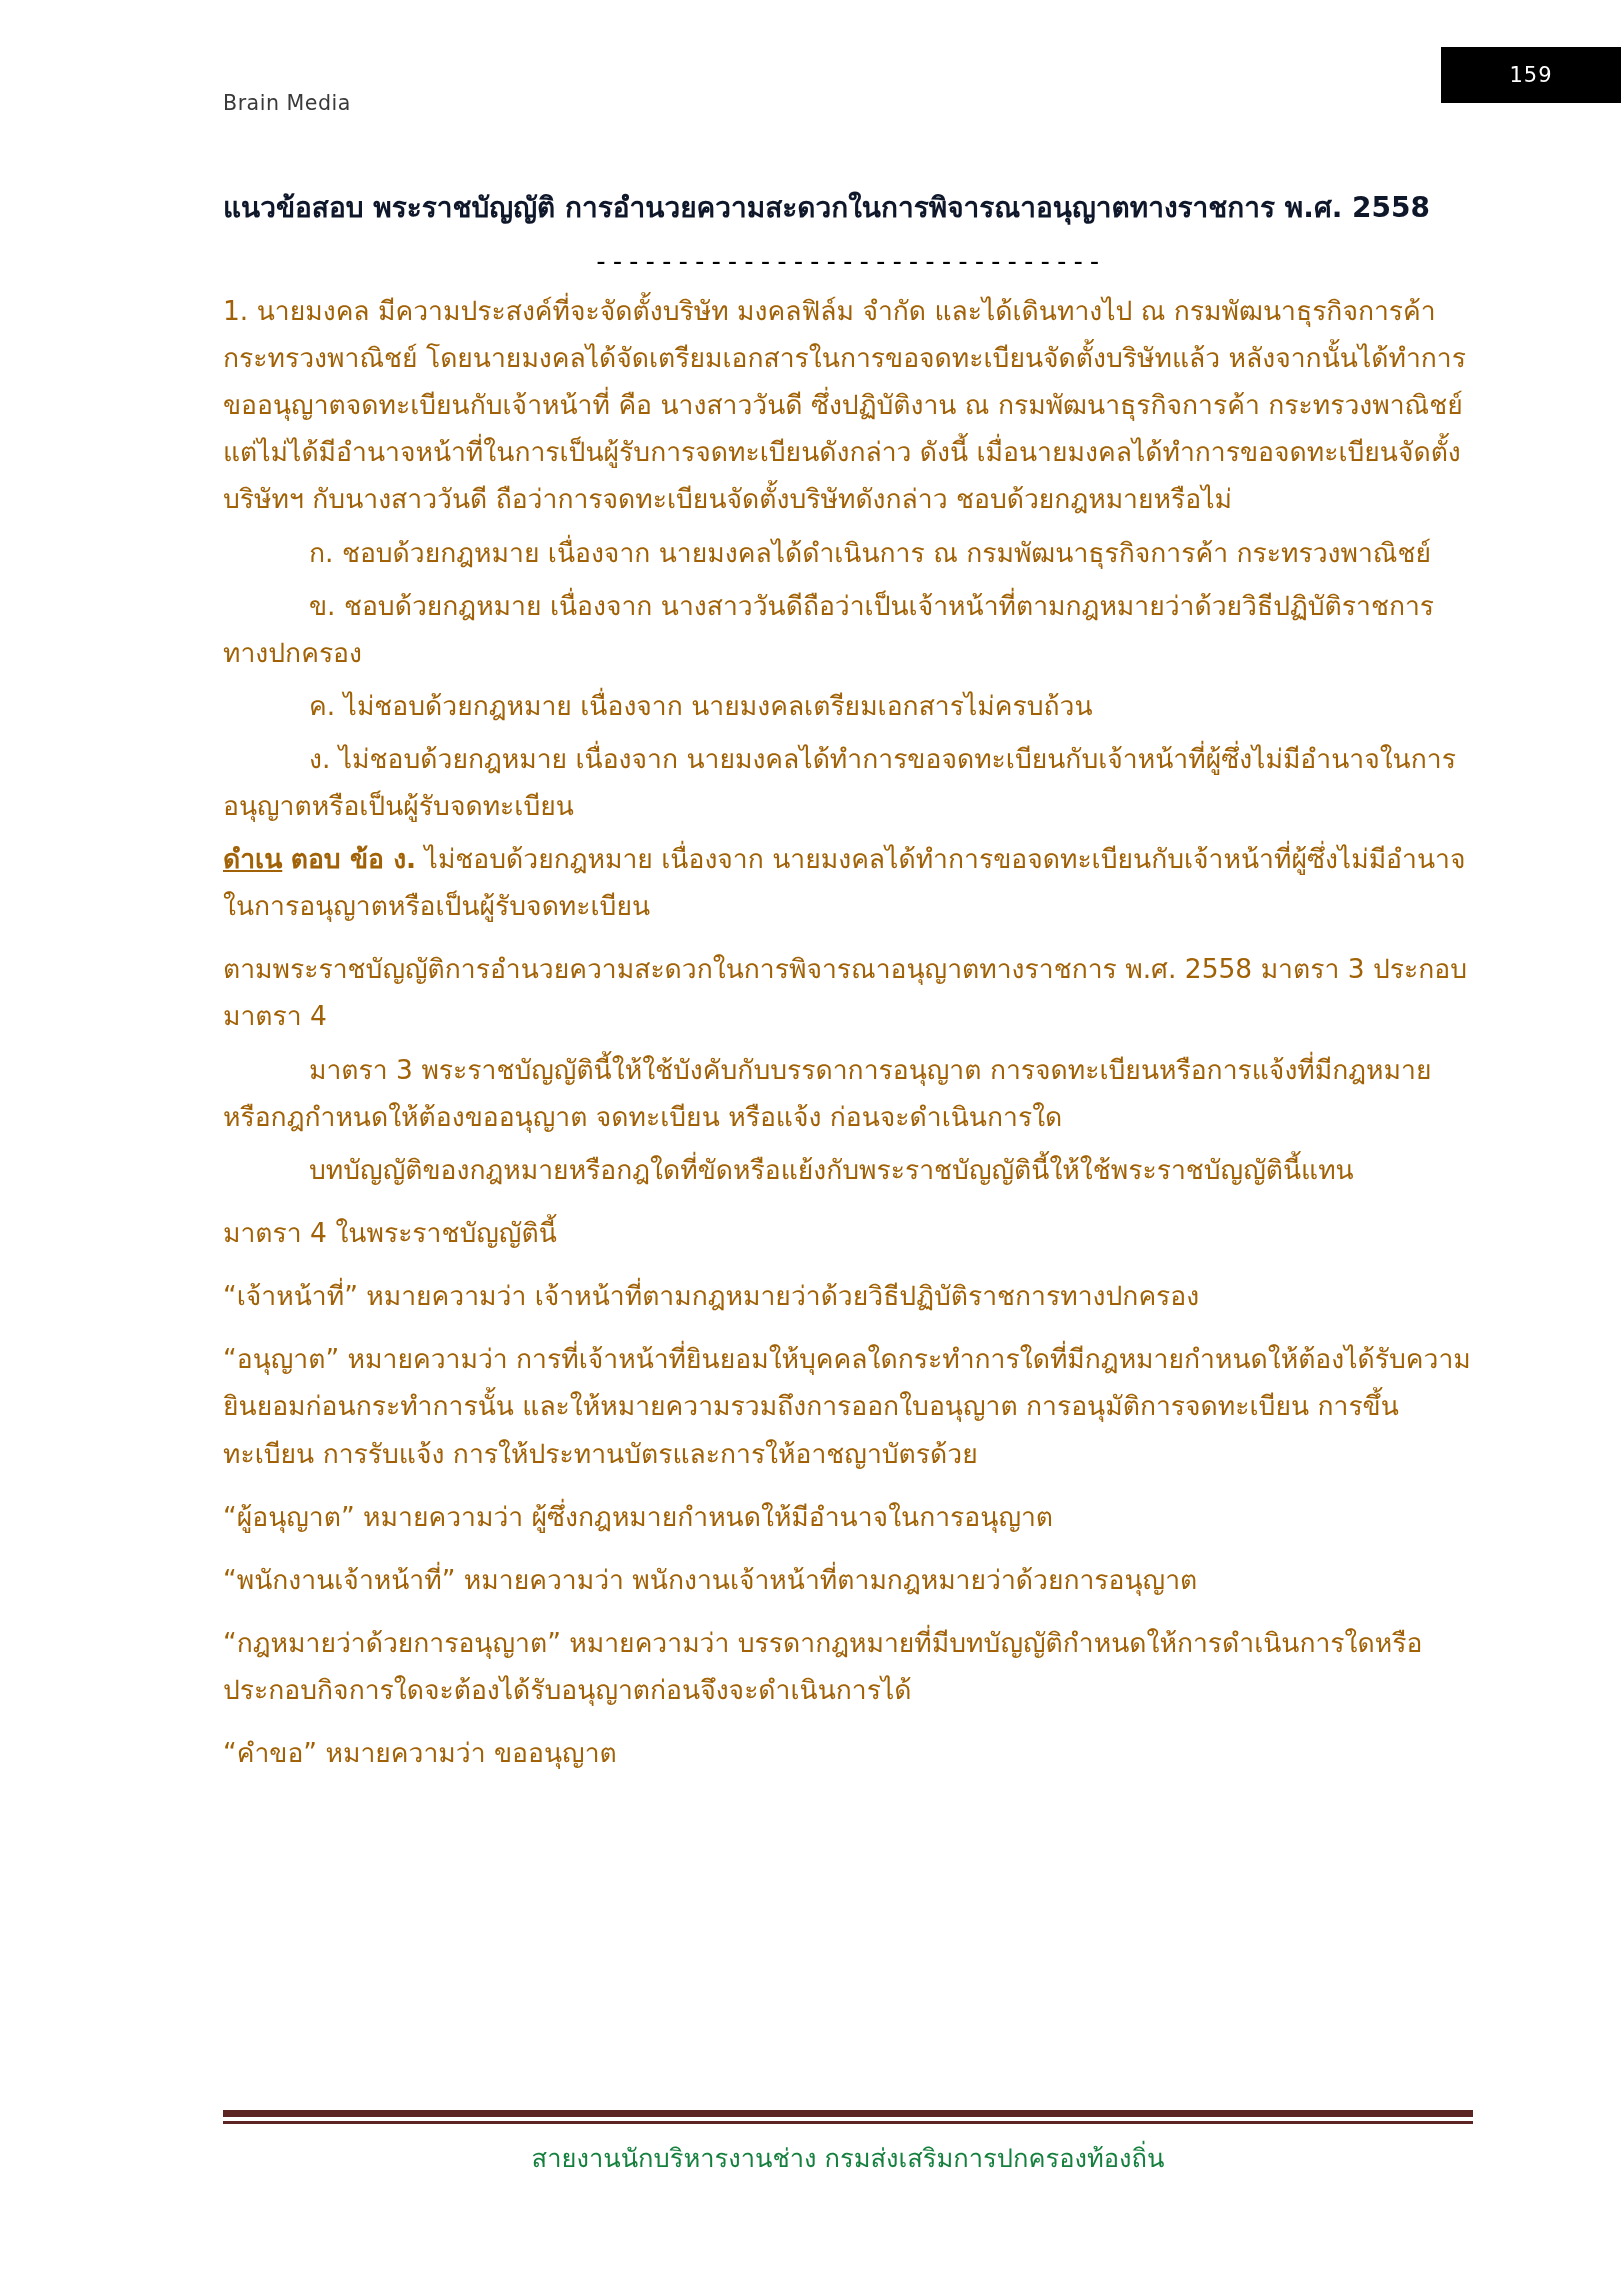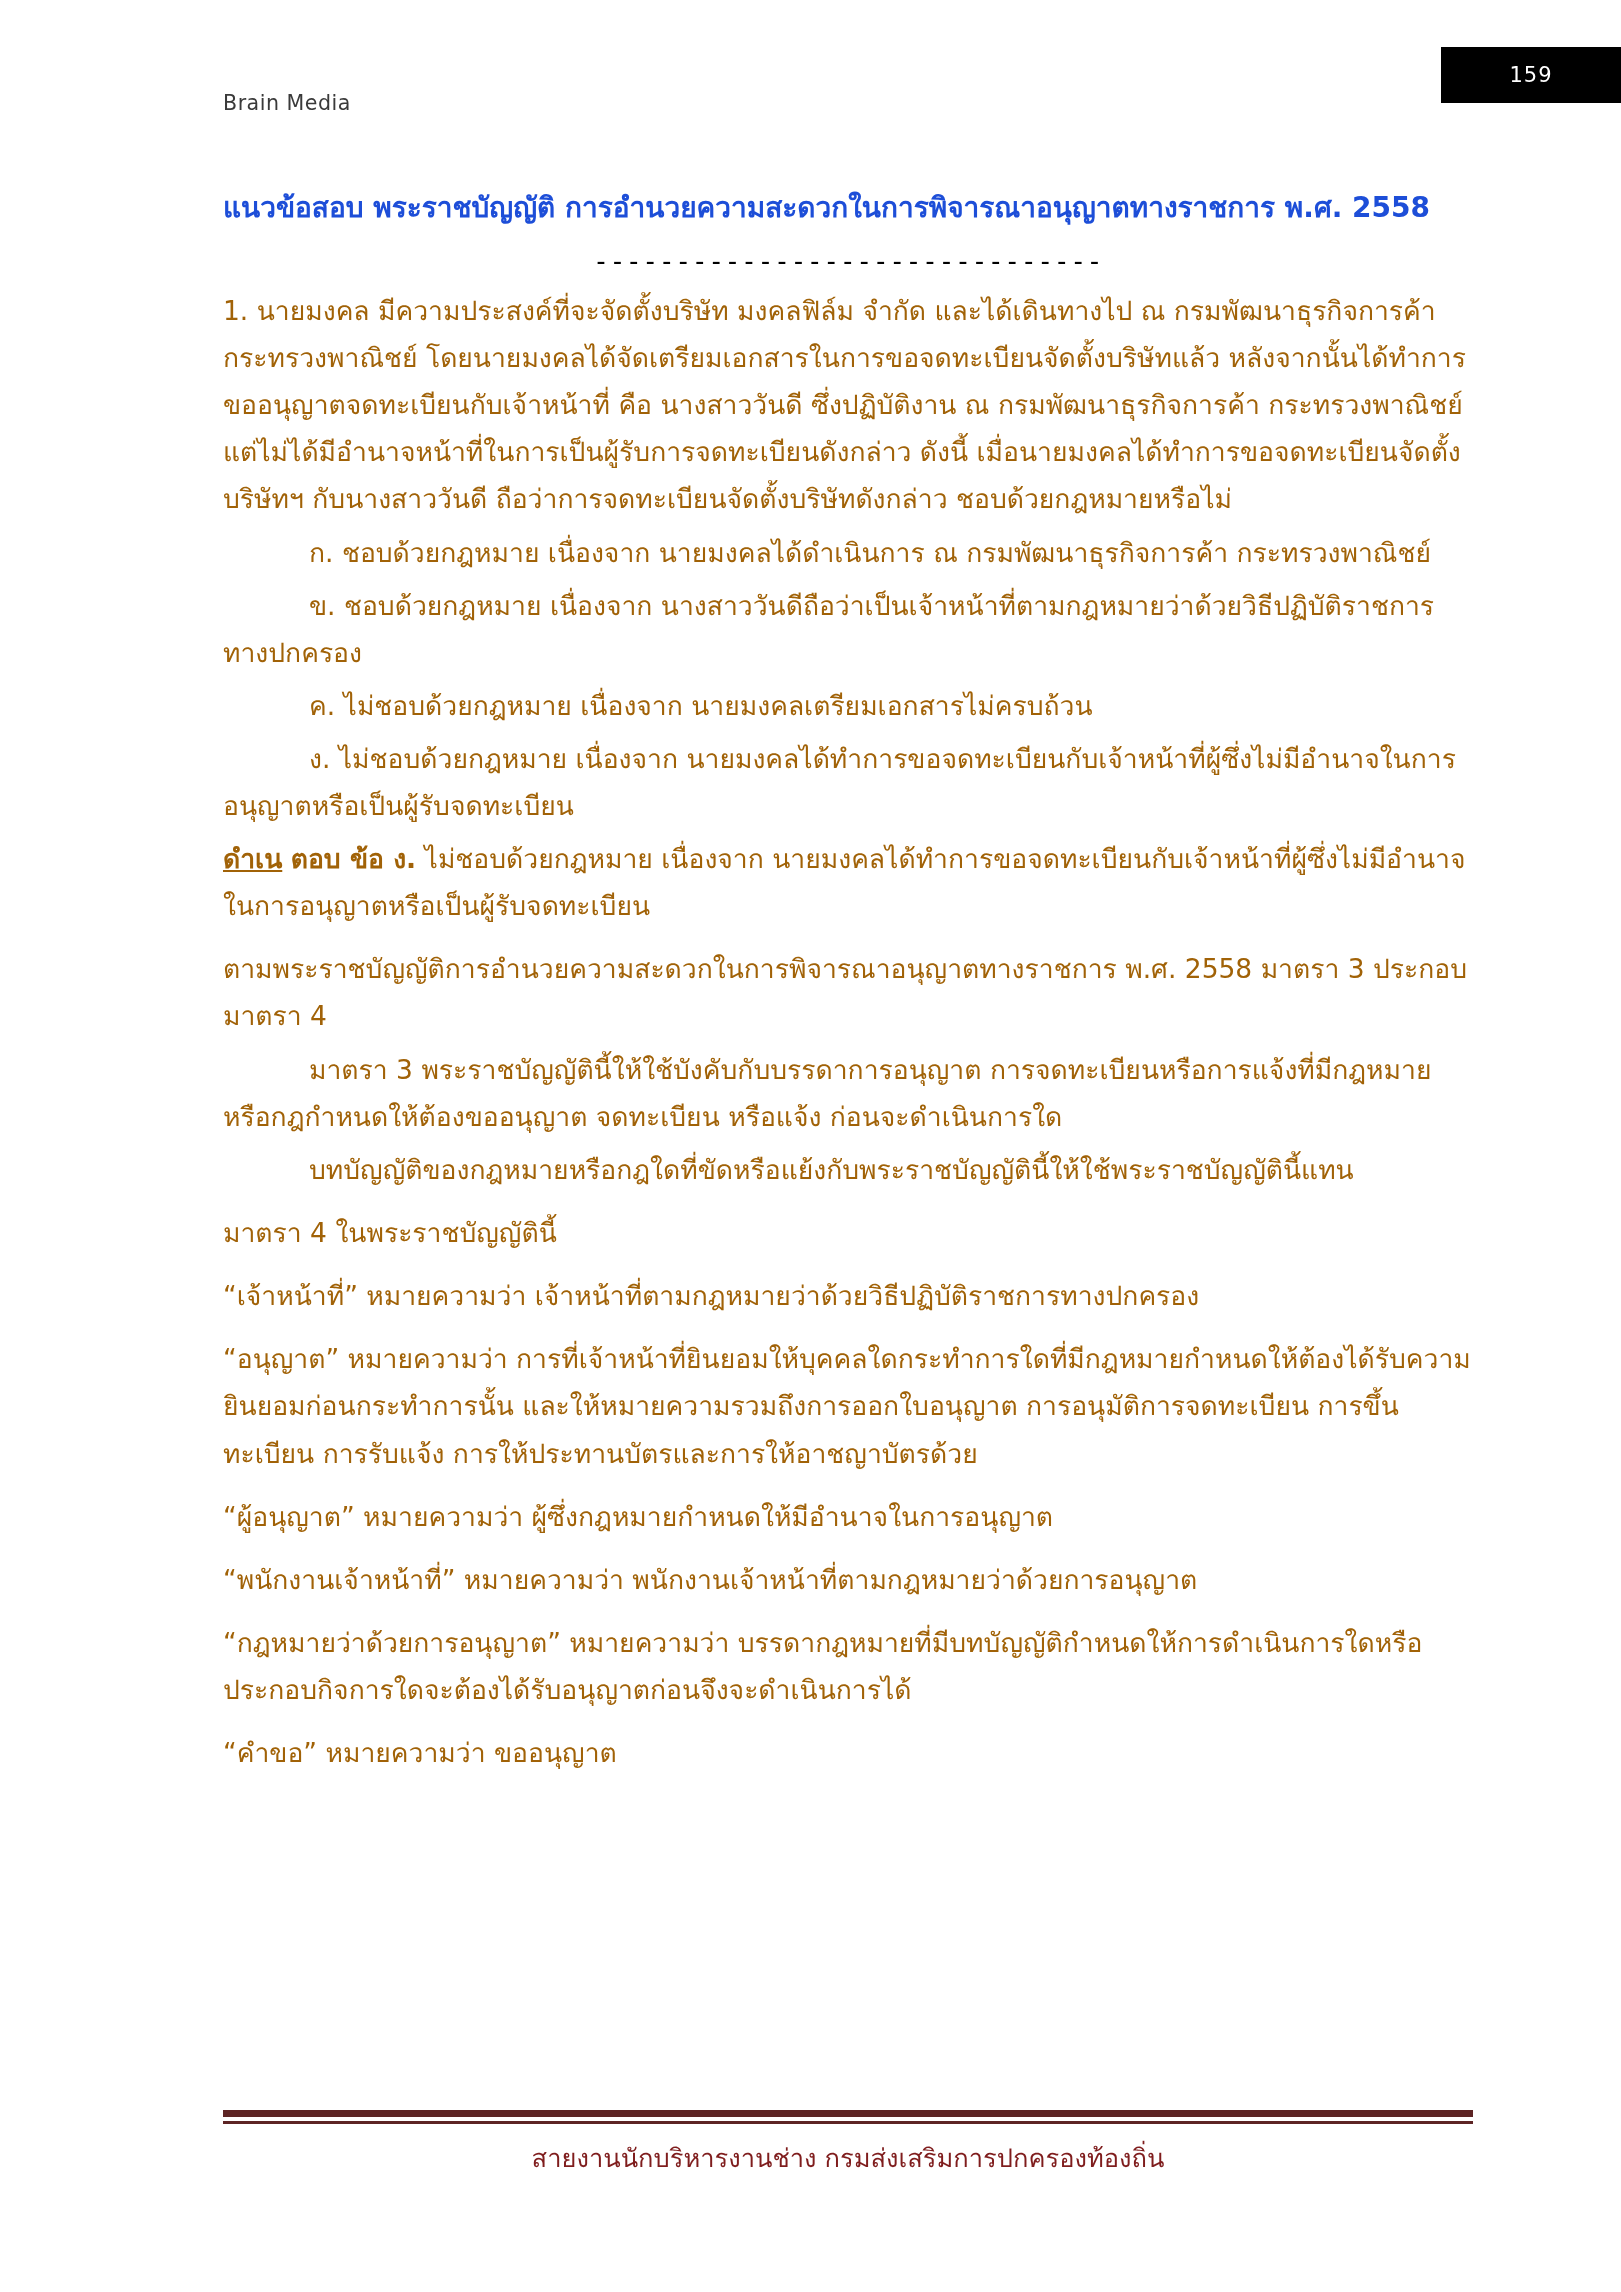--- a/index.html
+++ b/index.html
@@ -55,21 +55,21 @@
   .content {
     position: absolute;
     left: 223px;
     top: 186px;
     width: 1250px;
   }
 
   .doc-title {
     font-size: 28px;
     font-weight: bold;
-    color: #1d4ed8;
+    color: #0f172a;
     line-height: 1.55;
     text-align: left;
     white-space: nowrap;
     letter-spacing: 0px;
   }
 
   .divider-dashes {
     text-align: center;
     font-size: 26.5px;
     color: #000;
@@ -114,21 +114,21 @@
   }
   .footer-rule-thin {
     height: 2.9px;
     background: #5d2424;
     width: 100%;
   }
   .footer-text {
     margin-top: 15px;
     text-align: center;
     font-size: 25.5px;
-    color: #7f1d1d;
+    color: #15803d;
     line-height: 1.5;
     white-space: nowrap;
   }
 </style>
 </head>
 <body>
 
 <div class="page">
 
   <div class="header-area">

